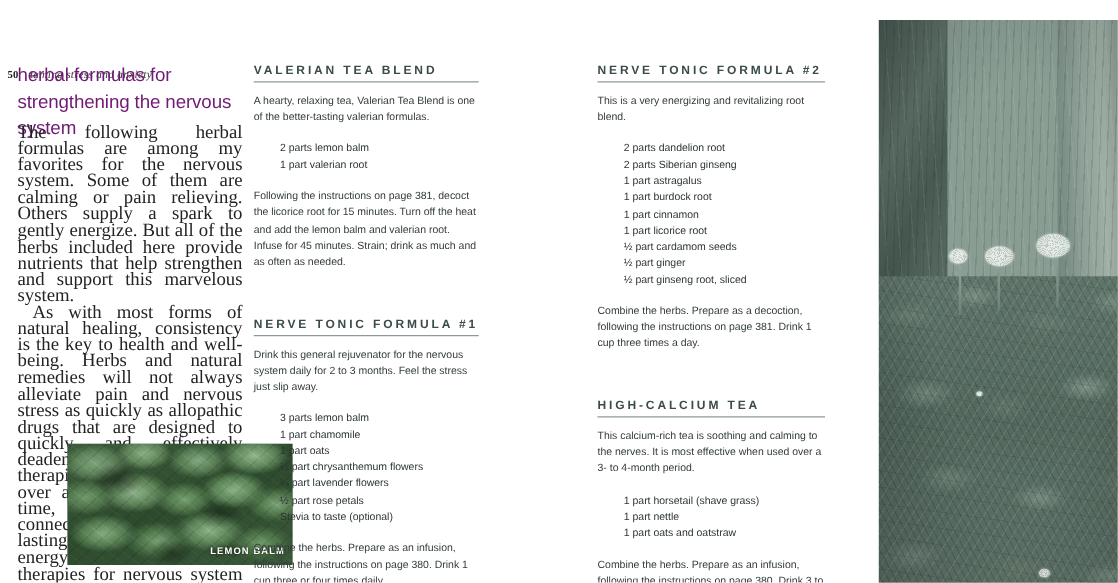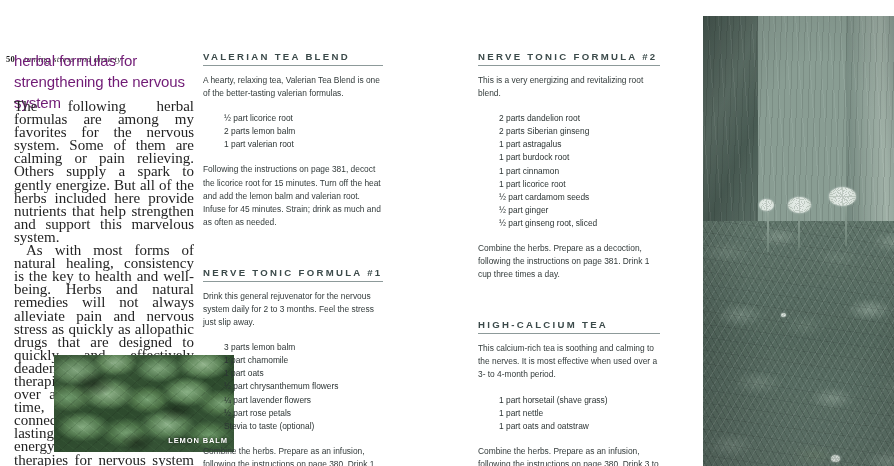--- a/index.html
+++ b/index.html
@@ -305,21 +305,20 @@
     <figcaption class="photo-caption">LEMON BALM</figcaption>
   </figure>
 
   <div class="col col-2">
     <div class="gap-lg" style="height:43px"></div>
 
     <section class="section">
       <h2 class="sec-head">VALERIAN TEA BLEND</h2>
       <p class="sec-body">A hearty, relaxing tea, Valerian Tea Blend is one of the better-tasting valerian formulas.</p>
       <ul class="ingredients">
-        <li>½ part licorice root</li>
         <li>2 parts lemon balm</li>
         <li>1 part valerian root</li>
       </ul>
       <p class="sec-body">Following the instructions on page 381, decoct the licorice root for 15 minutes. Turn off the heat and add the lemon balm and valerian root. Infuse for 45 minutes. Strain; drink as much and as often as needed.</p>
     </section>
 
     <div class="gap-lg"></div>
 
     <section class="section">
       <h2 class="sec-head">NERVE TONIC FORMULA #1</h2>

